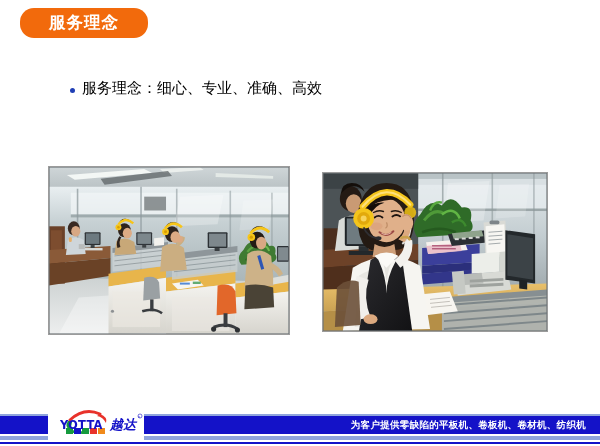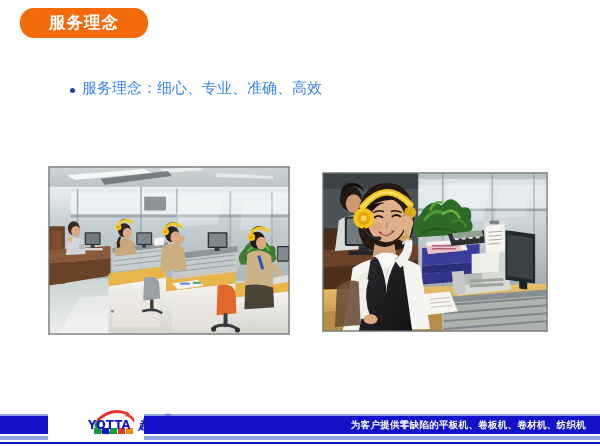--- a/index.html
+++ b/index.html
@@ -64,21 +64,21 @@
     width: 5px;
     height: 5px;
     border-radius: 50%;
     background: #1f3fb5;
     margin-top: 9px;
     margin-right: 7px;
     flex: 0 0 auto;
   }
   .bullet-text {
     font-size: 15px;
-    color: #3b82f6;
+    color: #000000;
     line-height: 1.25;
     white-space: nowrap;
     font-family: "DejaVu Sans", "Liberation Sans", sans-serif;
   }
 
   
   .photo {
     position: absolute;
     border: 1px solid #9b9b9b;
     box-sizing: border-box;
@@ -147,21 +147,20 @@
     background: #ffffff;
     z-index: 3;
   }
   .footer-logo {
     position: absolute;
     left: 52px;
     top: 408px;
     width: 92px;
     height: 30px;
     z-index: 4;
-    margin-left: 28px;
   }
   .footer-logo svg { display:block; width:100%; height:100%; }
 
   .footer-tagline {
     position: absolute;
     left: 0;
     top: 2px;
     width: 600px;
     height: 18px;
     z-index: 5;

